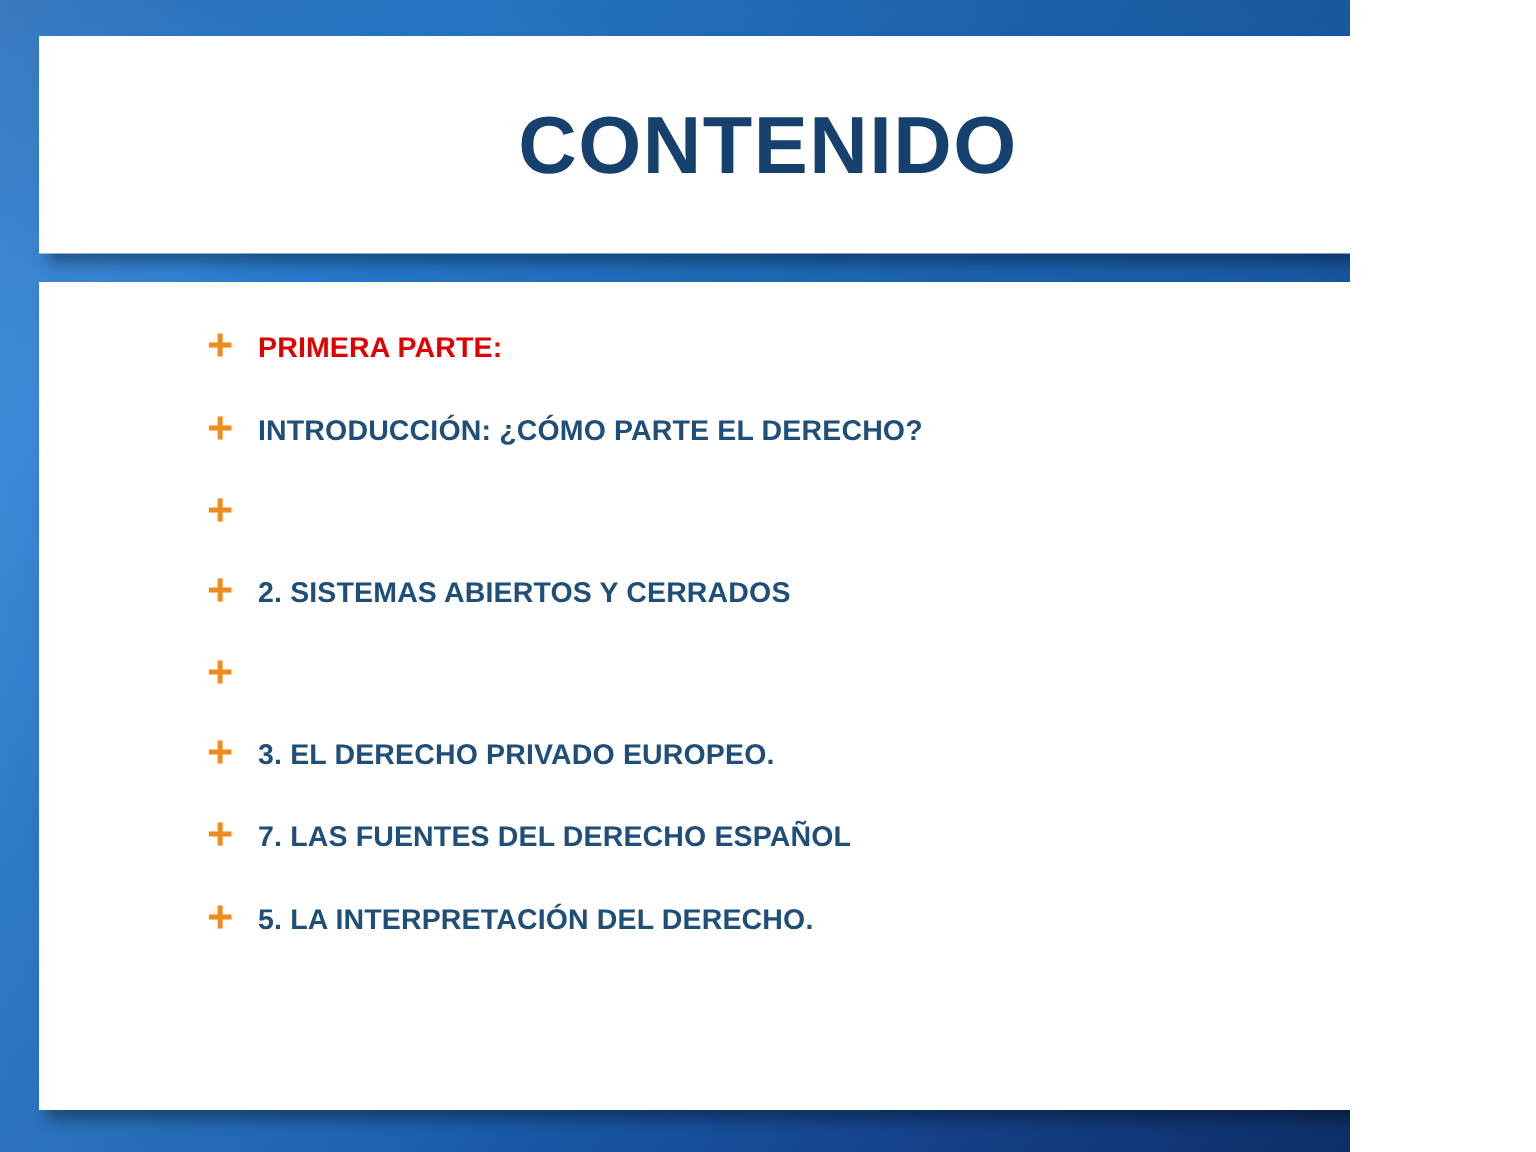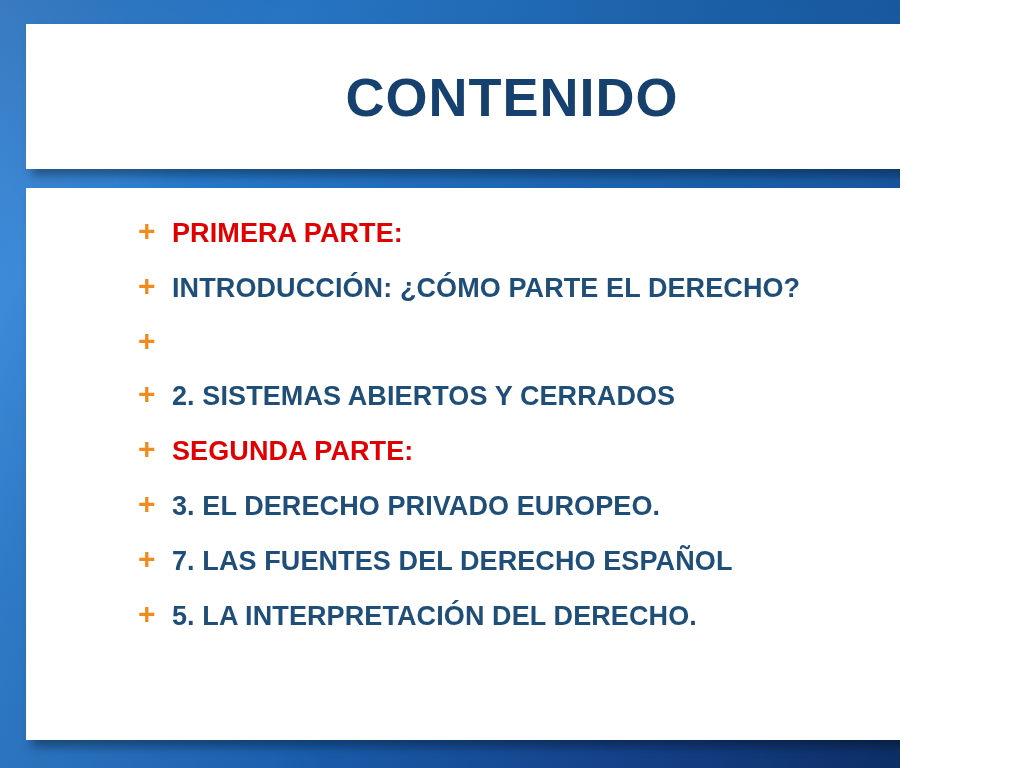--- a/index.html
+++ b/index.html
@@ -89,21 +89,21 @@
     font-size: 30px;
     font-weight: bold;
     line-height: 26px;
     text-align: left;
     padding-left: 72px;
     box-sizing: content-box;
   }
 
   .bullet-label {
     flex: 1 1 auto;
-    font-size: 27px;
+    font-size: 19px;
     font-weight: bold;
     line-height: 26px;
     letter-spacing: 0.1px;
     padding-top: 2px;
   }
 
   .color-blue { color: #1f4e79; }
   .color-red  { color: #e00000; }
 </style>
 </head>
@@ -133,21 +133,20 @@
         <span class="bullet-marker">+</span>
       </li>
 
       <li class="bullet-item">
         <span class="bullet-marker">+</span>
         <span class="bullet-label color-blue">2. SISTEMAS ABIERTOS Y CERRADOS</span>
       </li>
 
       <li class="bullet-item">
         <span class="bullet-marker">+</span>
-        <span class="bullet-label color-red">SEGUNDA PARTE:</span>
       </li>
 
       <li class="bullet-item">
         <span class="bullet-marker">+</span>
         <span class="bullet-label color-blue">3. EL DERECHO PRIVADO EUROPEO.</span>
       </li>
 
       <li class="bullet-item">
         <span class="bullet-marker">+</span>
         <span class="bullet-label color-blue">7. LAS FUENTES DEL DERECHO ESPAÑOL</span>

